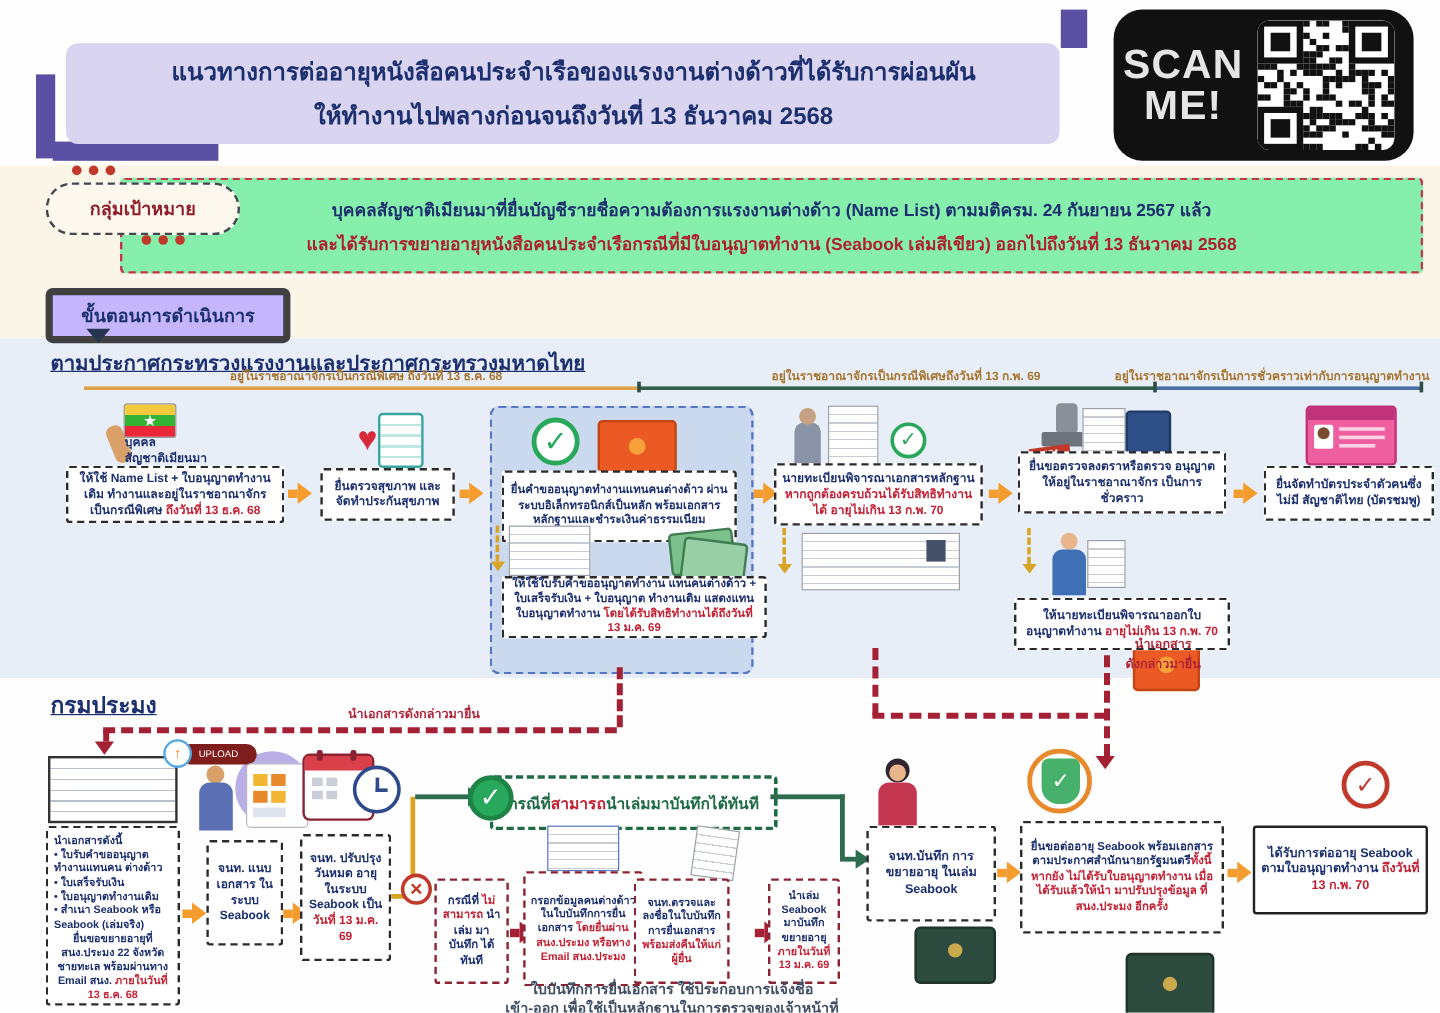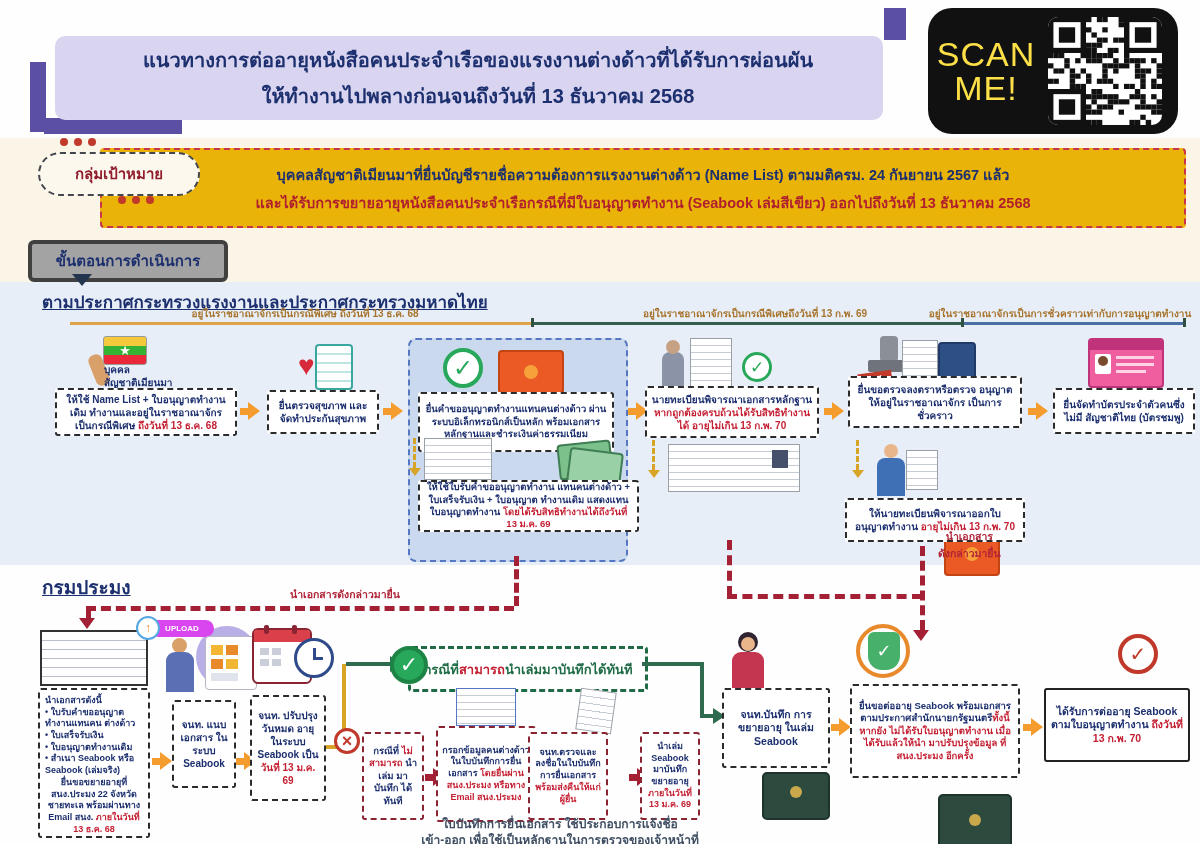--- a/index.html
+++ b/index.html
@@ -7,32 +7,32 @@
   .abs{position:absolute;}
   .band-cream{left:0;top:138px;width:1200px;height:144px;background:#fbf5e8;}
   .band-blue{left:0;top:282px;width:1200px;height:283px;background:#e8eef7;}
   
   .title-banner{left:55px;top:36px;width:828px;height:84px;background:#d9d4f0;border-radius:10px;
     display:flex;flex-direction:column;align-items:center;justify-content:center;gap:4px;}
   .title-line{color:#1c2f6e;font-weight:bold;font-size:20px;margin-left:18px;}
   .accent{background:#5a4fa2;}
   
   .scan-badge{left:928px;top:8px;width:250px;height:126px;background:#111;border-radius:24px;display:flex;align-items:center;}
-  .scan-text{width:116px;text-align:center;color:#fde047;font-weight:normal;font-size:34px;line-height:1.0;letter-spacing:1px;}
+  .scan-text{width:116px;text-align:center;color:#e5e5e5;font-weight:bold;font-size:34px;line-height:1.0;letter-spacing:1px;}
   .qr-panel{width:114px;height:108px;background:#fff;border-radius:10px;margin-left:4px;position:relative;overflow:hidden;}
   
-  .target-panel{left:100px;top:148px;width:1082px;height:76px;background:#eab308;border:2px dashed #c8354a;border-radius:4px;
+  .target-panel{left:100px;top:148px;width:1082px;height:76px;background:#86efac;border:2px dashed #c8354a;border-radius:4px;
     display:flex;flex-direction:column;align-items:center;justify-content:center;gap:5px;}
   .target-l1{color:#1c2f6e;font-weight:bold;font-size:14.5px;}
   .target-l2{color:#b01f2e;font-weight:bold;font-size:14.5px;}
   .target-pill{left:38px;top:152px;width:158px;height:40px;background:#fdf8ee;border:2px dashed #44484e;border-radius:24px;
     display:flex;align-items:center;justify-content:center;color:#8f1d2b;font-weight:bold;font-size:15px;z-index:3;}
   .dot{width:8px;height:8px;border-radius:50%;background:#c0392b;z-index:4;}
   
-  .steps-badge{left:28px;top:240px;width:192px;height:34px;background:#a3a3a3;border:4px solid #404040;border-radius:6px;
+  .steps-badge{left:38px;top:240px;width:192px;height:34px;background:#c4b5fd;border:6px solid #404040;border-radius:6px;
     display:flex;align-items:center;justify-content:center;color:#1c2f6e;font-weight:bold;font-size:15px;}
   .steps-tail{left:72px;top:274px;width:0;height:0;border-left:10px solid transparent;border-right:10px solid transparent;border-top:12px solid #24364f;}
   .sec-head{color:#1c2f6e;font-weight:bold;text-decoration:underline;}
   
   .tl{height:3px;}
   .tl-lab{font-size:10px;font-weight:bold;color:#a7742d;text-align:center;}
   .tick{width:3px;height:9px;background:#2f4f43;}
   
   .dbox{background:#fff;border:2px dashed #2b2b2b;border-radius:3px;color:#1c2f6e;font-weight:bold;font-size:10px;
     line-height:1.3;text-align:center;display:flex;align-items:center;justify-content:center;padding:3px 4px;box-sizing:border-box;}
@@ -60,21 +60,21 @@
   .seabook i{position:absolute;left:50%;top:50%;transform:translate(-50%,-50%);width:14px;height:14px;border-radius:50%;background:#f7a13b;}
   .gbook{background:#2d4a3e;border:2px solid #1e3329;border-radius:5px;position:relative;}
   .gbook i{position:absolute;left:50%;top:42%;transform:translate(-50%,-50%);width:12px;height:12px;border-radius:50%;background:#caa84c;}
   .paper{background:#fff;border:1.5px solid #9aa0a8;background-image:repeating-linear-gradient(#fff 0 6px,#c7ccd4 6px 7px);}
   .greenbox{border:3px dashed #1e6b45;border-radius:4px;color:#1e6b45;font-weight:bold;font-size:13px;
     display:flex;align-items:center;justify-content:center;background:rgba(255,255,255,.6);}
   .xcirc{border:3px solid #c0392b;border-radius:50%;background:#fff;color:#c0392b;font-weight:bold;
     display:flex;align-items:center;justify-content:center;box-sizing:border-box;}
   .cap{color:#1c2f6e;font-weight:bold;font-size:10px;line-height:1.25;}
   .footer-note{font-size:12px;color:#3f4e63;font-weight:bold;text-align:center;line-height:1.35;}
-  .pill{background:#d946ef;border-radius:9px;color:#fff;font-weight:bold;font-size:8px;display:flex;align-items:center;justify-content:center;}
+  .pill{background:#7f1d1d;border-radius:9px;color:#fff;font-weight:normal;font-size:8px;display:flex;align-items:center;justify-content:center;}
 </style>
 </head>
 <body>
 
 <div id="canvas">
 
   <div class="abs band-cream"></div>
   <div class="abs band-blue"></div>
 
   <div class="abs accent" style="left:30px;top:62px;width:16px;height:70px;"></div>

